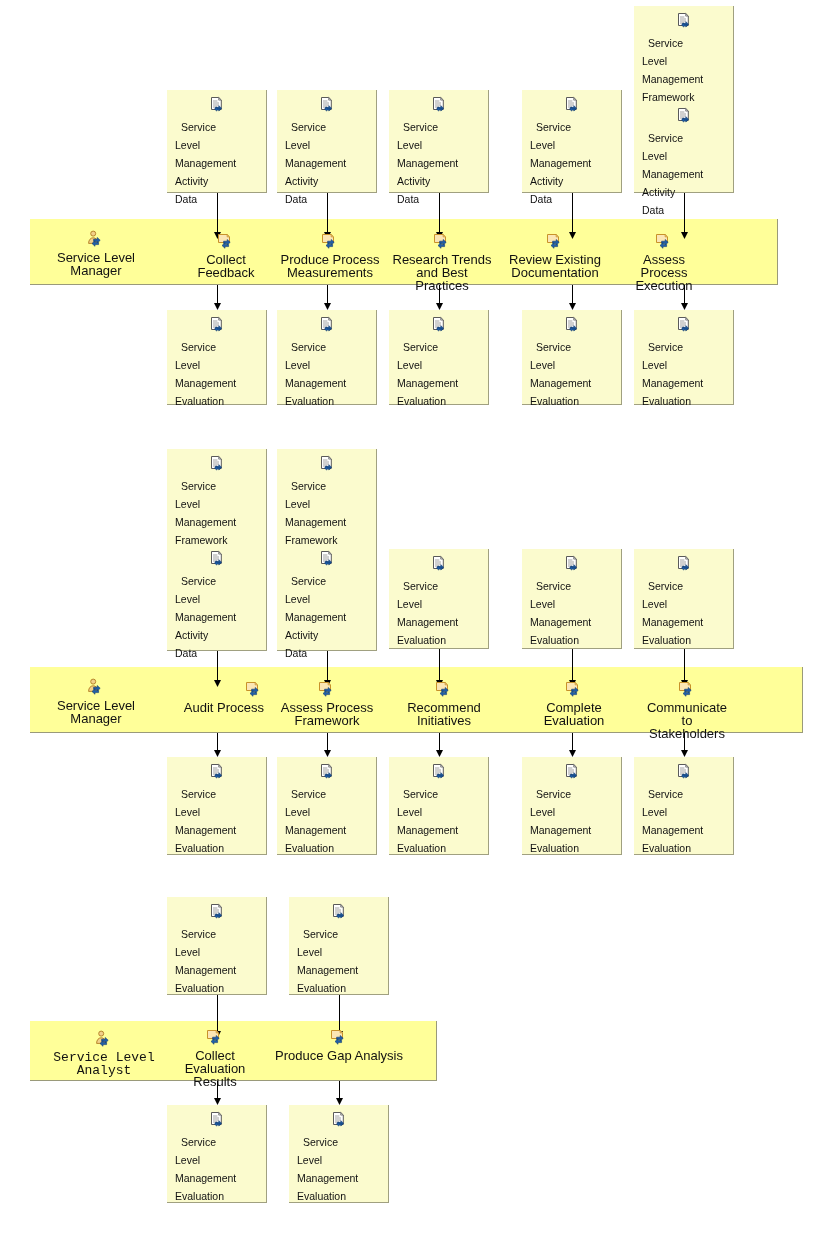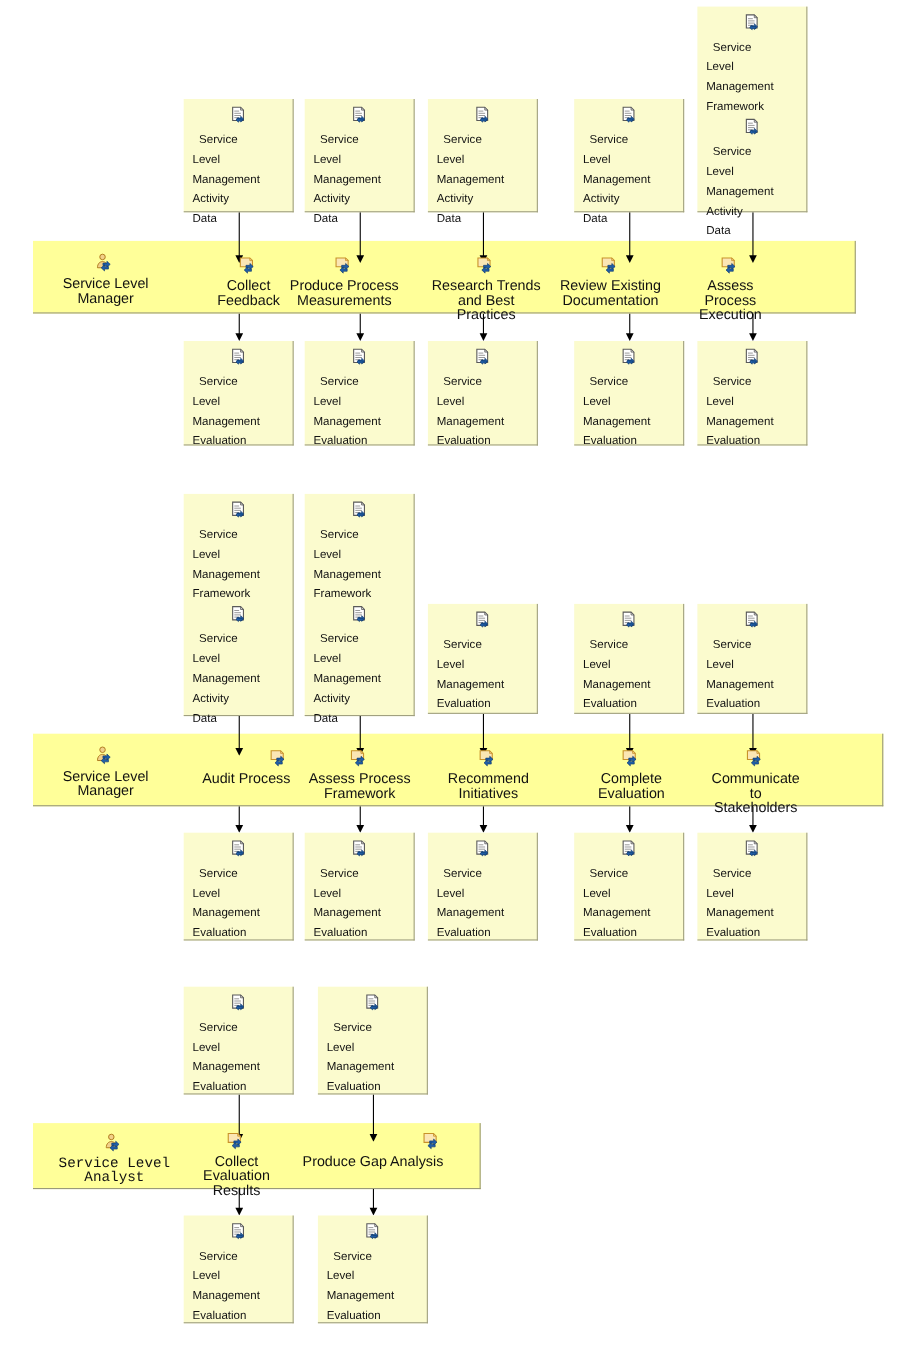--- a/index.html
+++ b/index.html
@@ -164,21 +164,21 @@
           </svg></span><span class="alabel">Service
 Level
 Management
 Activity
 Data</span></div>
     </div>
     <svg class="conn" width="11" height="46" style="left: 322px; top: 193px;">
       <line x1="5.5" y1="0" x2="5.5" y2="40"></line>
       <polygon points="2,39 9,39 5.5,46"></polygon>
     </svg>
-    <div class="node" style="left: 263px; top: 232px; width: 100px;">
+    <div class="node" style="left: 280px; top: 232px; width: 100px;">
       <span class="nico"><svg width="20" height="18" viewBox="0 0 20 18">
           <path d="M2.5 2.5 h8.6 l2.4 2.4 v5.6 h-11 z" fill="#FBE6B4" stroke="#C8922A" stroke-width="1"></path>
           <path d="M11.1 2.5 v2.4 h2.4 z" fill="#F2D089" stroke="#C8922A" stroke-width="0.7"></path>
           <path d="M7.6 9.2 l3.6 0 0 -1.7 3.0 2.8 -3.0 2.8 0 -1.7 -3.6 0 z" fill="#1F5FA9" stroke="#123c6e" stroke-width="0.6"></path>
           <path d="M12.6 14.6 l-3.6 0 0 1.7 -3.0 -2.8 3.0 -2.8 0 1.7 3.6 0 z" fill="#1F5FA9" stroke="#123c6e" stroke-width="0.6"></path>
         </svg></span>
       <span class="nlabel">Produce Process
 Measurements</span>
     </div>
     <svg class="conn" width="11" height="25" style="left: 322px; top: 285px;">
@@ -751,21 +751,21 @@
             <path d="M12.2 16.4 l-3.4 0 0 1.1 -2.3 -2.0 2.3 -2.0 0 1.1 3.4 0 z" fill="#1F5FA9" stroke="#123c6e" stroke-width="0.6" transform="translate(0,-2.4)"></path>
           </svg></span><span class="alabel">Service
 Level
 Management
 Evaluation</span></div>
     </div>
     <svg class="conn" width="11" height="43" style="left: 334px; top: 995px;">
       <line x1="5.5" y1="0" x2="5.5" y2="37"></line>
       <polygon points="2,36 9,36 5.5,43"></polygon>
     </svg>
-    <div class="node" style="left: 275px; top: 1028px; width: 128px; text-align: right;">
+    <div class="node" style="left: 275px; top: 1028px; width: 128px;">
       <span class="nico"><svg width="20" height="18" viewBox="0 0 20 18">
           <path d="M2.5 2.5 h8.6 l2.4 2.4 v5.6 h-11 z" fill="#FBE6B4" stroke="#C8922A" stroke-width="1"></path>
           <path d="M11.1 2.5 v2.4 h2.4 z" fill="#F2D089" stroke="#C8922A" stroke-width="0.7"></path>
           <path d="M7.6 9.2 l3.6 0 0 -1.7 3.0 2.8 -3.0 2.8 0 -1.7 -3.6 0 z" fill="#1F5FA9" stroke="#123c6e" stroke-width="0.6"></path>
           <path d="M12.6 14.6 l-3.6 0 0 1.7 -3.0 -2.8 3.0 -2.8 0 1.7 3.6 0 z" fill="#1F5FA9" stroke="#123c6e" stroke-width="0.6"></path>
         </svg></span>
       <span class="nlabel">Produce Gap Analysis</span>
     </div>
     <svg class="conn" width="11" height="24" style="left: 334px; top: 1081px;">
       <line x1="5.5" y1="0" x2="5.5" y2="18"></line>

